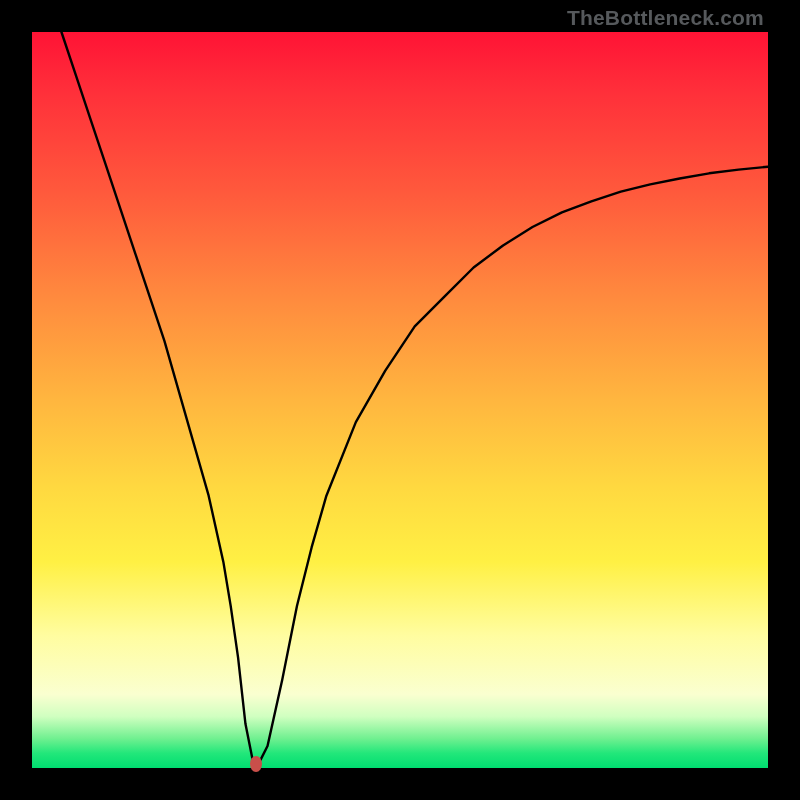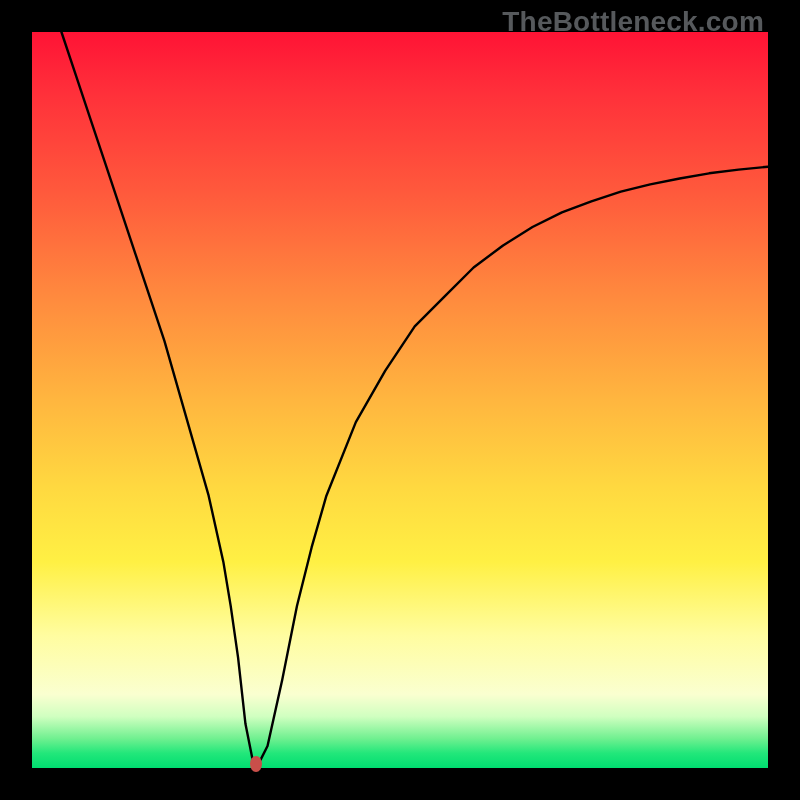--- a/index.html
+++ b/index.html
@@ -30,21 +30,21 @@
       #d0ffc0 93%,
       #70f090 96%,
       #22e77a 98%,
       #00dd70 100%);
   }
   .attribution {
     position: absolute;
     top: 6px;
     right: 36px;
     font-family: Arial, Helvetica, sans-serif;
-    font-size: 28px;
+    font-size: 21px;
     font-weight: 600;
     color: #56595c;
     letter-spacing: 0.2px;
   }
   svg.curve {
     position: absolute;
     left: 0;
     top: 0;
     width: 736px;
     height: 736px;

